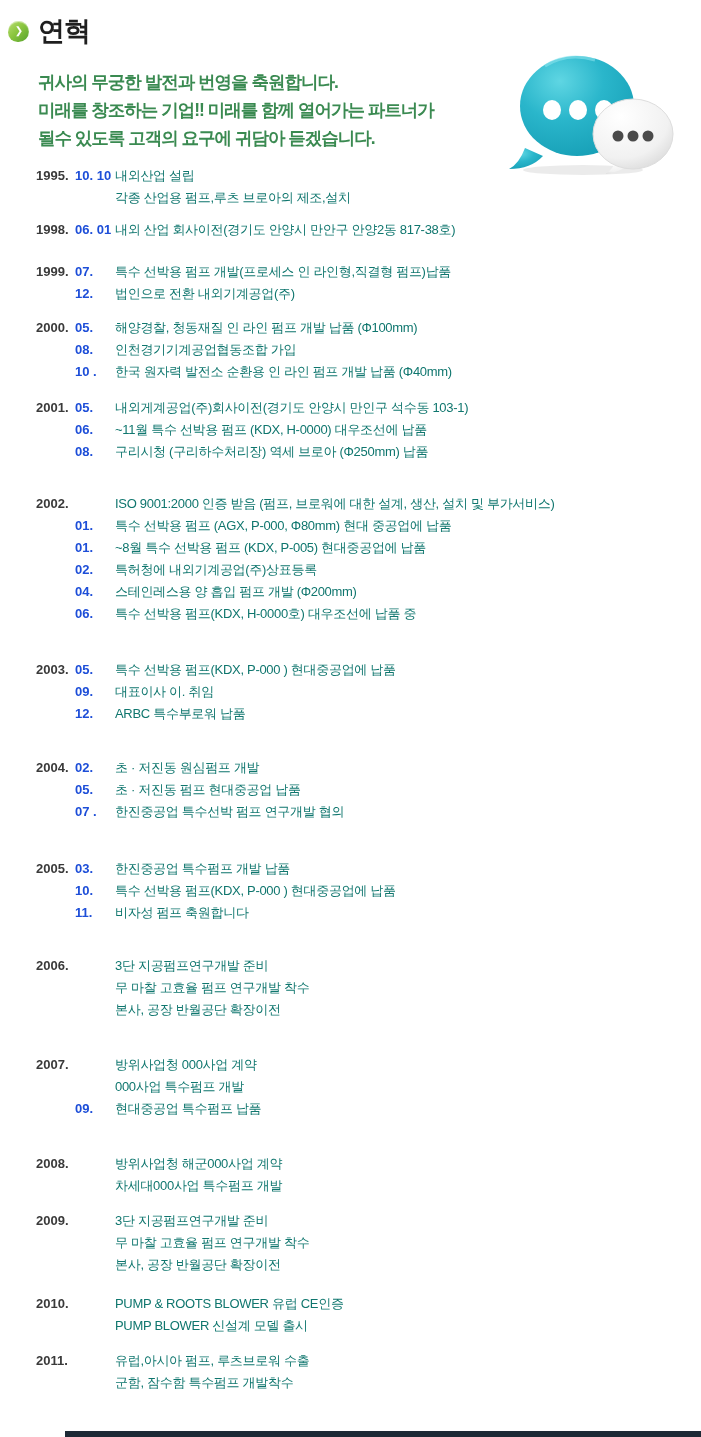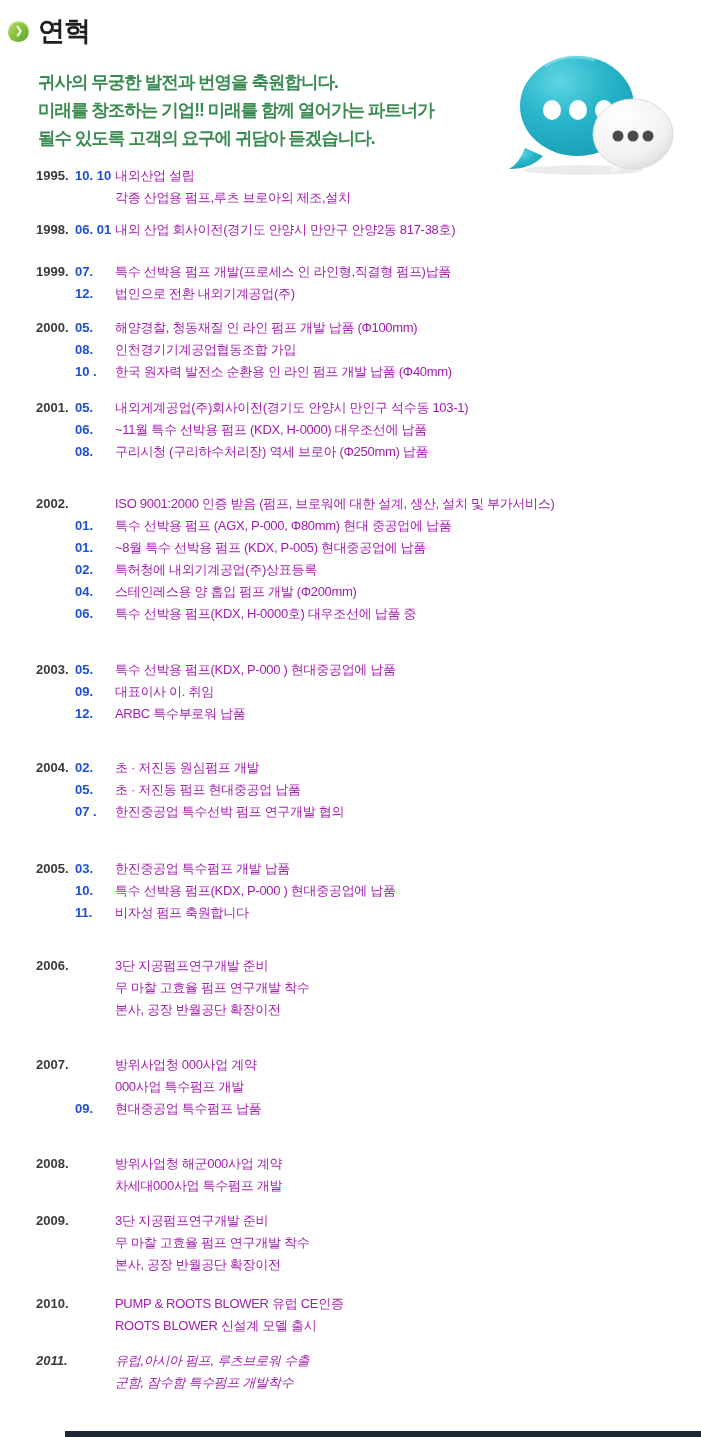--- a/index.html
+++ b/index.html
@@ -21,21 +21,21 @@
   .intro p { font-size:17.5px; font-weight:bold; color:#3a8a51; line-height:28px; letter-spacing:-1px; }
 
   
   .illus { position:absolute; top:48px; left:505px; width:170px; height:128px; }
 
   
   .timeline { position:absolute; top:165px; left:0; width:568px; }
   .trow { display:flex; align-items:flex-start; line-height:22px; padding-left:36px; }
   .y { width:39px; font-size:13px; font-weight:bold; color:#3a3a3a; flex:none; }
   .m { width:40px; font-size:13px; font-weight:bold; color:#1d4ed8; flex:none; }
-  .t { font-size:13px; color:#a21caf; letter-spacing:-0.3px; white-space:nowrap; }
+  .t { font-size:13px; color:#0f766e; letter-spacing:-0.3px; white-space:nowrap; }
 
   
   .footer-bar { position:absolute; bottom:0; left:65px; width:636px; height:6px; background:#1d2935; }
 </style>
 </head>
 <body>
 
 <div class="page">
 
   <div class="header">
@@ -297,24 +297,24 @@
       </div>
       <div style="margin-top: 17px;">
         <div class="trow">
           <span class="y">2010.</span>
           <span class="m"></span>
           <span class="t">PUMP &amp; ROOTS BLOWER 유럽 CE인증</span>
         </div>
         <div class="trow">
           <span class="y"></span>
           <span class="m"></span>
-          <span class="t">ROOTS BLOWER 신설계 모델 출시</span>
-        </div>
-      </div>
-      <div style="margin-top: 13px; font-style: italic;">
+          <span class="t">PUMP BLOWER 신설계 모델 출시</span>
+        </div>
+      </div>
+      <div style="margin-top: 13px;">
         <div class="trow">
           <span class="y">2011.</span>
           <span class="m"></span>
           <span class="t">유럽,아시아 펌프, 루츠브로워 수출</span>
         </div>
         <div class="trow">
           <span class="y"></span>
           <span class="m"></span>
           <span class="t">군함, 잠수함 특수펌프 개발착수</span>
         </div>

